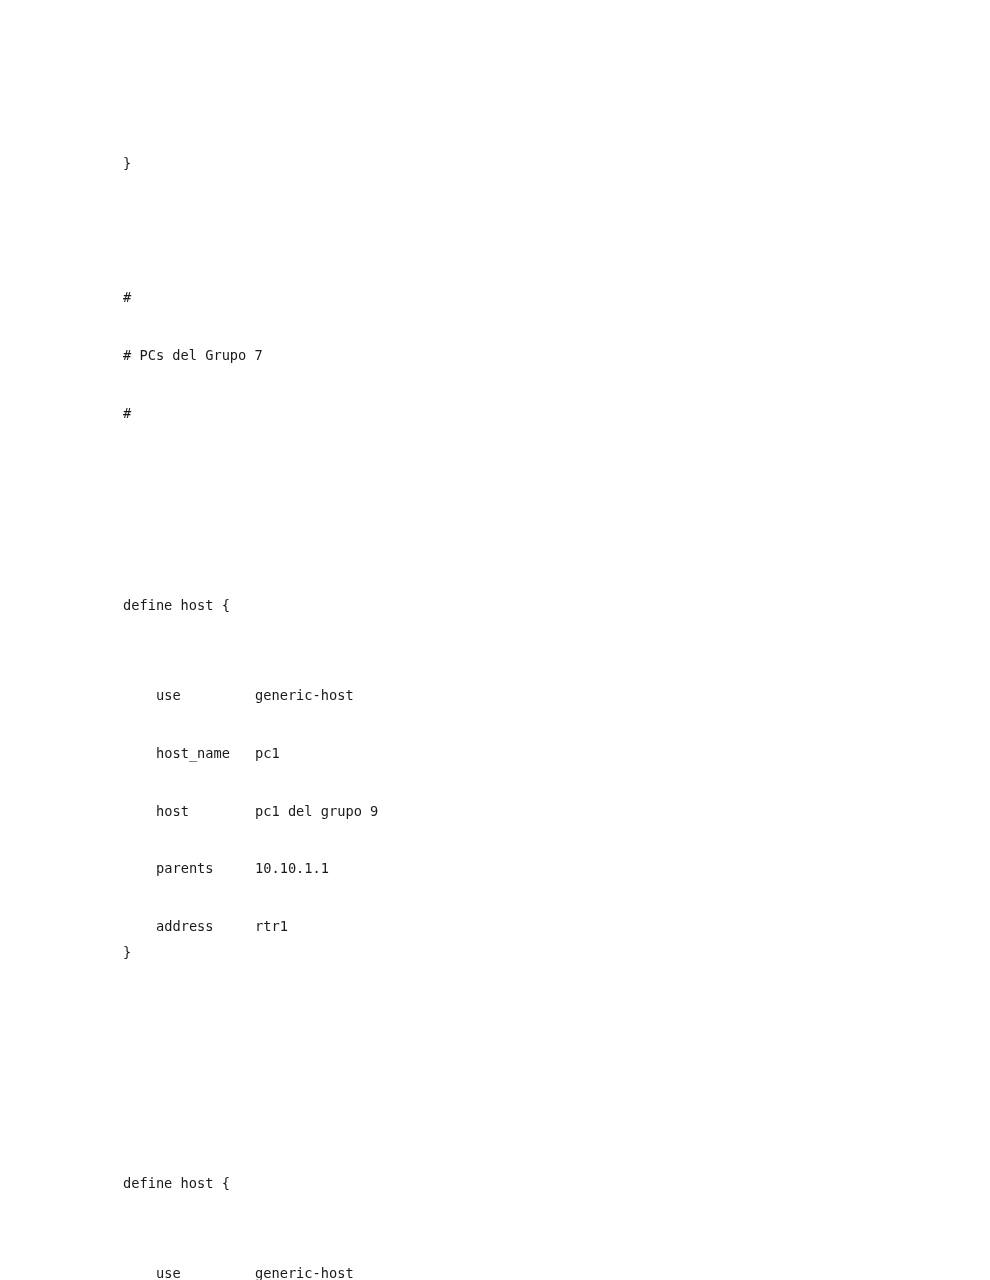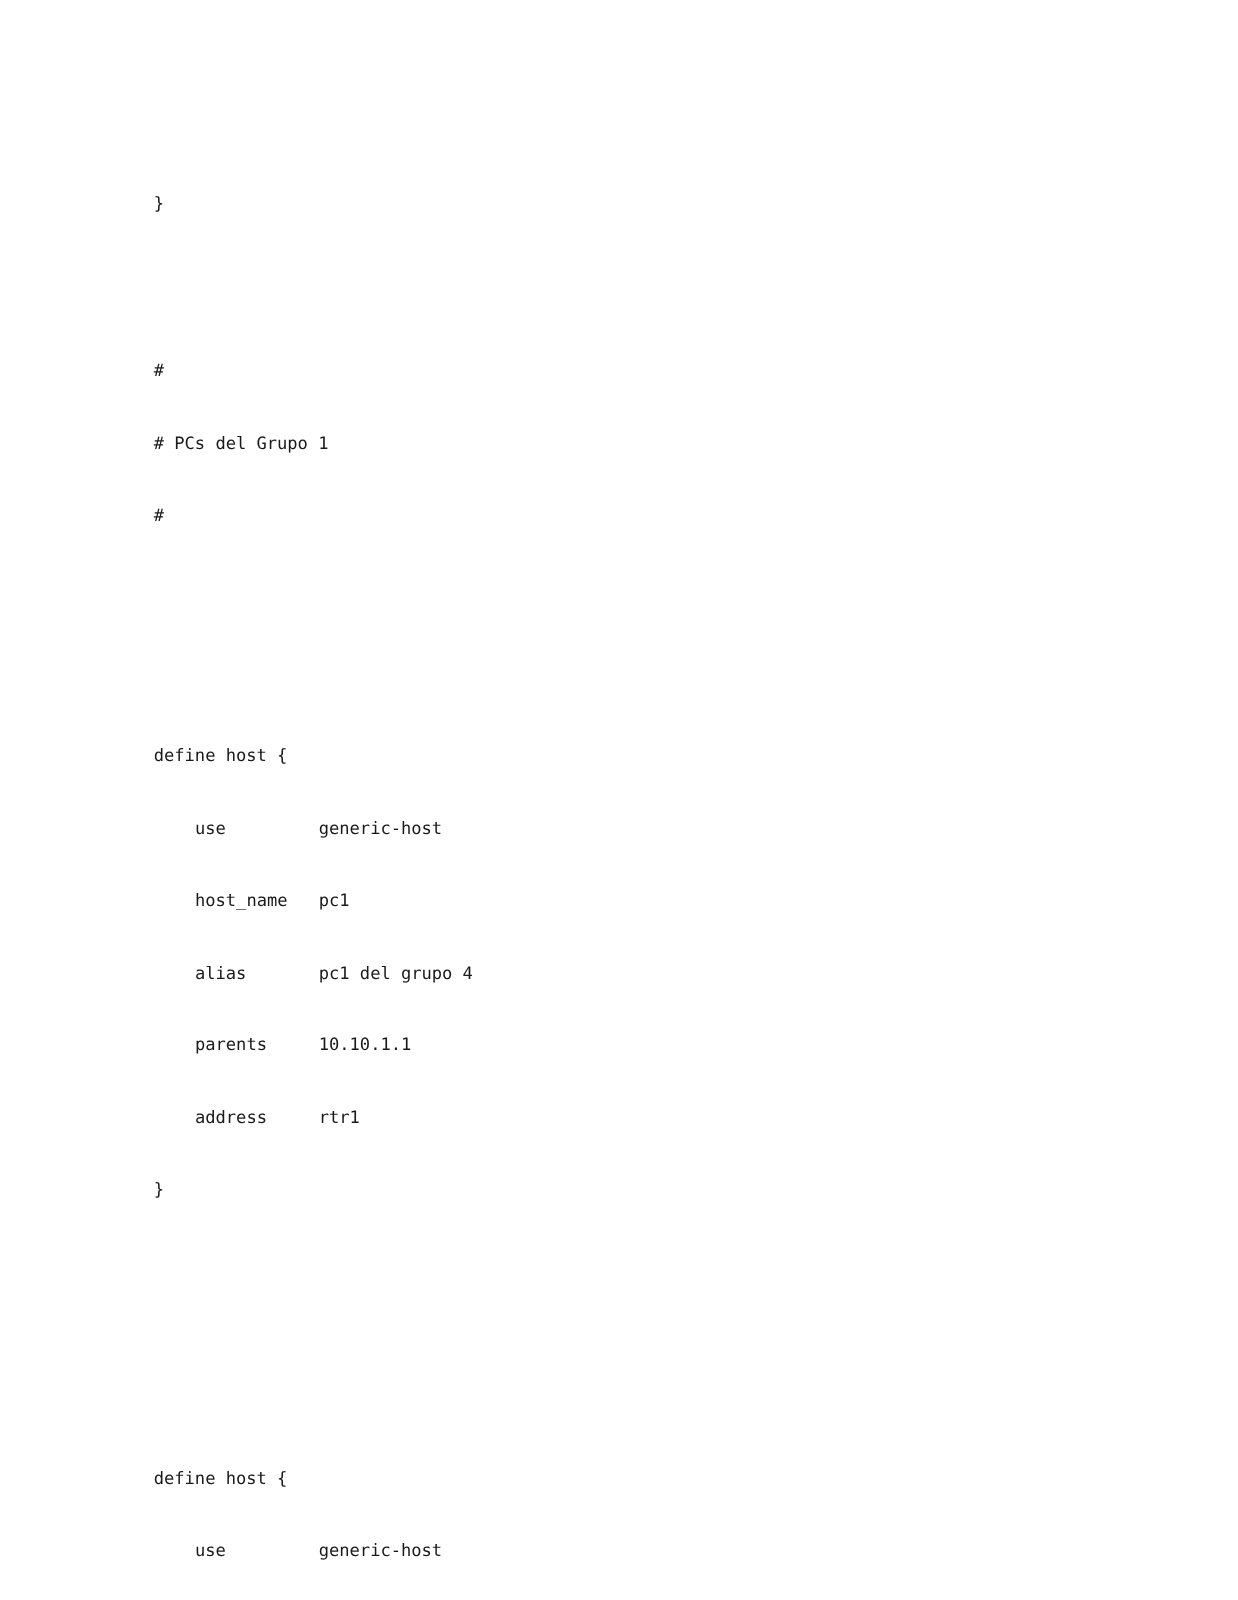--- a/index.html
+++ b/index.html
@@ -21,41 +21,41 @@
       font-size: 13.7px;
       line-height: 19.25px;
       color: #1a1a1a;
       white-space: pre;
       letter-spacing: -0.02px;
     }
     .line {
       display: block;
       height: 19.25px;
     }
-    .key { display: inline-block; width: 99px; }
+    .key { display: inline-block; width: 99px; margin-top: 32px; }
     .kv { display: block; height: 19.25px; padding-left: 33px; }
   </style>
 </head>
 <body>
 
 <div class="page">
   <span class="line">}</span>
   <span class="line"></span>
 
   <span class="line">#</span>
-  <span class="line"># PCs del Grupo 1</span>
+  <span class="line"># PCs del Grupo 7</span>
   <span class="line">#</span>
   <span class="line"></span>
 
   
   <div>
     <span class="line">define host {</span>
     <span class="kv"><span class="key">use</span><span>generic-host</span></span>
     <span class="kv"><span class="key">host_name</span><span>pc1</span></span>
-    <span class="kv"><span class="key">alias</span><span>pc1 del grupo 4</span></span>
+    <span class="kv"><span class="key">host</span><span>pc1 del grupo 9</span></span>
     <span class="kv"><span class="key">parents</span><span>10.10.1.1</span></span>
     <span class="kv"><span class="key">address</span><span>rtr1</span></span>
     <span class="line">}</span>
   </div>
   <span class="line"></span>
 
   
   <div>
     <span class="line">define host {</span>
     <span class="kv"><span class="key">use</span><span>generic-host</span></span>

